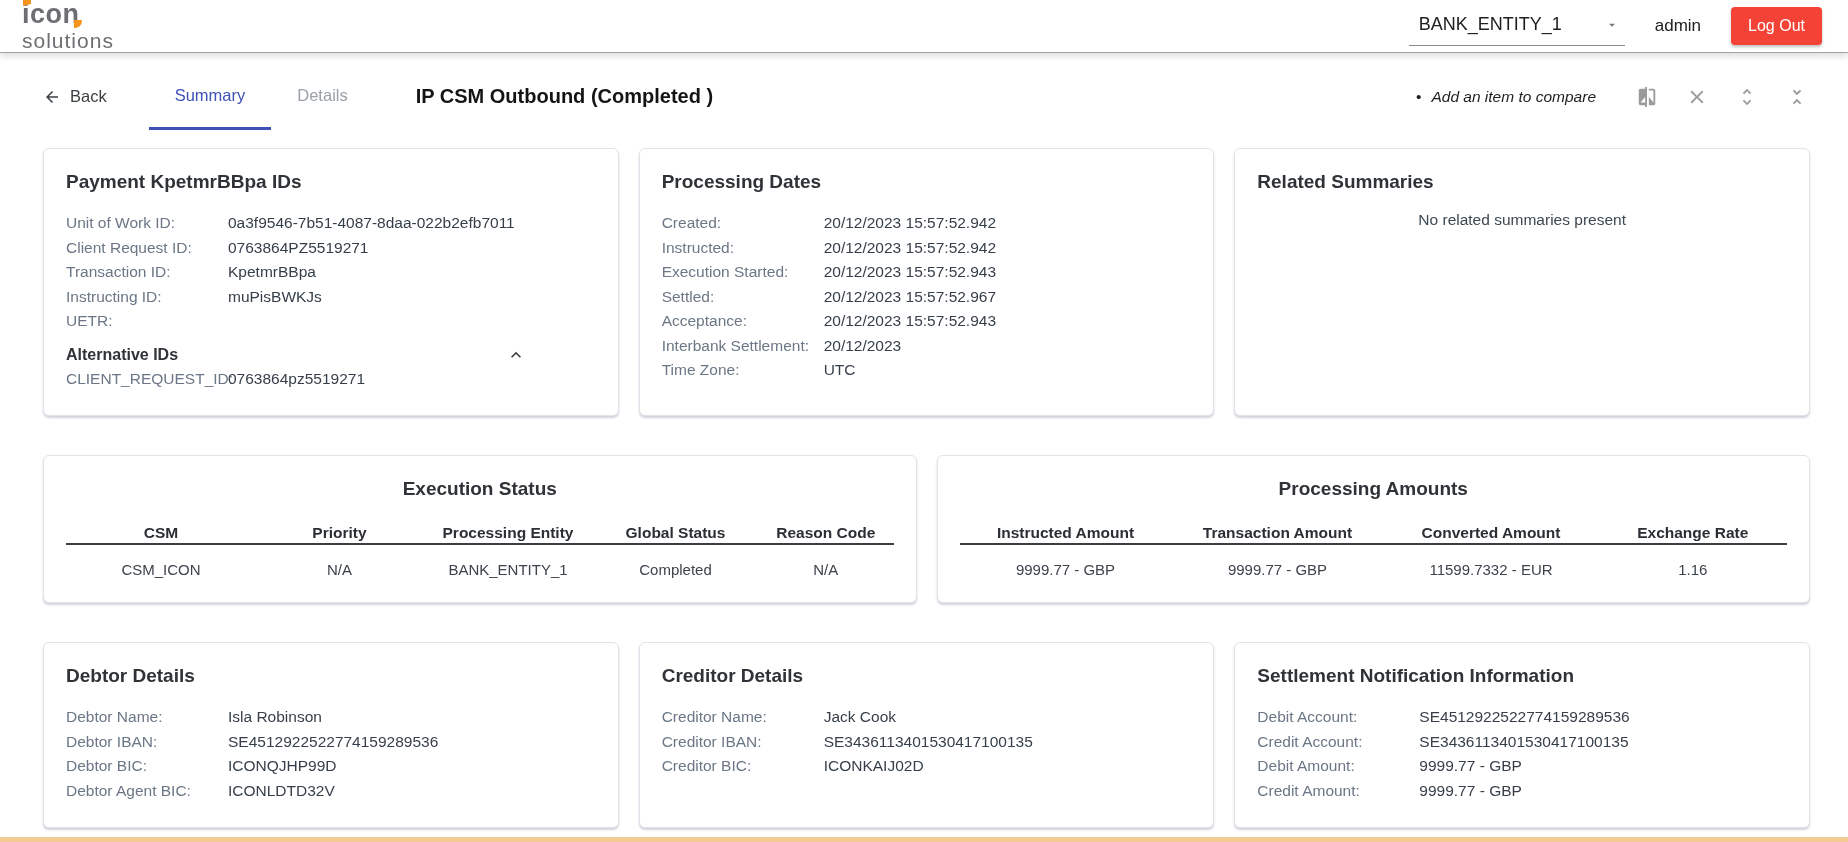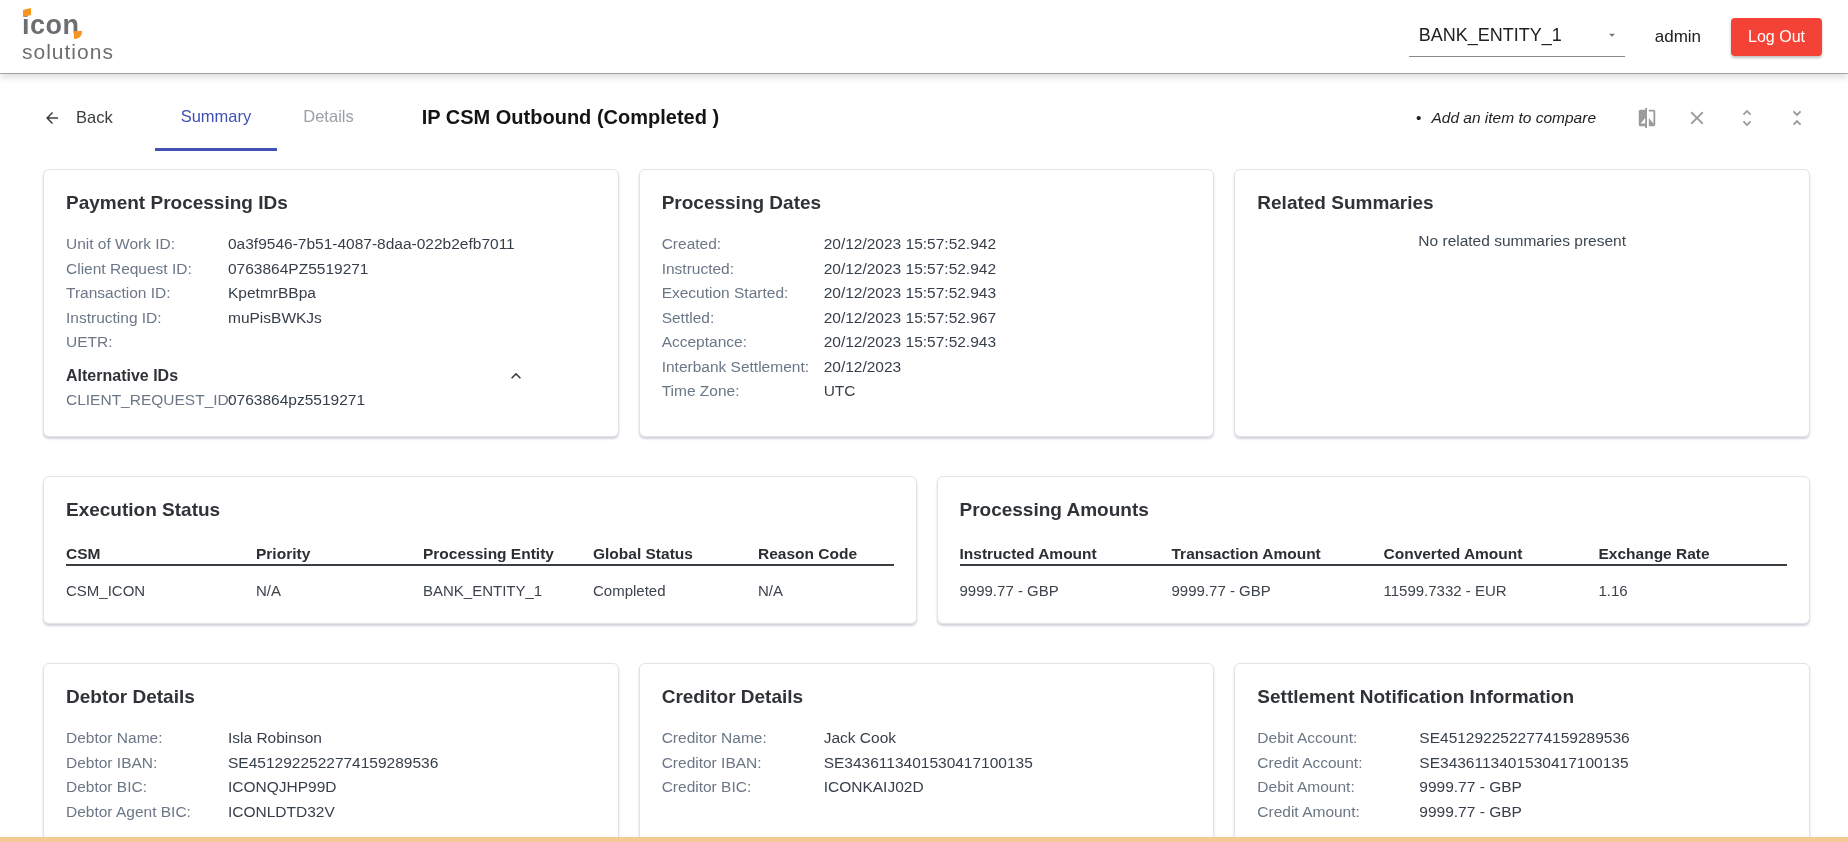--- a/index.html
+++ b/index.html
@@ -7,21 +7,21 @@
   body {
     font-family: "Liberation Sans", sans-serif;
     background: #ffffff;
     position: relative;
     overflow: hidden;
     color: #363f49;
   }
 
   
   .app-header {
-    height: 73px;
+    height: 52px;
     background: #fff;
     display: flex;
     align-items: center;
     justify-content: space-between;
     padding: 0 26px 0 22px;
     position: relative;
     z-index: 10;
     box-shadow: 0 1px 0 rgba(0,0,0,0.28), 0 4px 7px rgba(0,0,0,0.14);
   }
   .logo { line-height: 1; user-select: none; }
@@ -74,21 +74,21 @@
   
   .toolbar {
     height: 67px;
     margin-top: 11px;
     display: flex;
     align-items: stretch;
     padding: 0 40px 0 43px;
     background: #fff;
   }
   .back-btn {
-    display: flex; align-items: center; gap: 15px;
+    display: flex; align-items: center; gap: 9px;
     font-size: 16.5px; color: #3c4043; cursor: pointer;
   }
   .tabs { display: flex; margin-left: 42px; }
   .tab {
     display: flex; align-items: center;
     padding: 0 26px;
     font-size: 16.5px;
     color: #9aa0a6;
     border-bottom: 3px solid transparent;
     cursor: pointer;
@@ -104,21 +104,21 @@
   .toolbar-right { margin-left: auto; display: flex; align-items: center; gap: 40px; }
   .compare-hint { display: flex; align-items: center; gap: 10px; font-size: 15.5px; color: #1f1f1f; }
   .compare-hint .hint-text { font-style: italic; }
   .icon-group { display: flex; align-items: center; gap: 28px; }
   .tool-icon { cursor: pointer; display: flex; align-items: center; }
 
   
   .content { padding: 18px 38px 0 43px; }
   .cards-row { display: grid; gap: 20px; }
   .row-1, .row-3 { grid-template-columns: 1fr 1fr 1fr; }
-  .row-2 { grid-template-columns: 1fr 1fr; margin-top: 39px; }
+  .row-2 { grid-template-columns: 1fr 1fr; margin-top: 39px; text-align: center; }
   .row-3 { margin-top: 39px; }
 
   .card {
     background: #fff;
     border: 1px solid #e2e2ea;
     border-radius: 6px;
     box-shadow: 0 2px 2px rgba(110,110,140,0.30);
     padding: 20px 22px 24px;
   }
   .card-title {
@@ -231,21 +231,21 @@
       </span>
     </div>
   </div>
 </nav>
 
 <main class="content">
 
   <div class="cards-row row-1">
 
     <section class="card">
-      <h2 class="card-title">Payment Processing IDs</h2>
+      <h2 class="card-title">Payment KpetmrBBpa IDs</h2>
       <div class="field-row">
         <span class="f-label">Unit of Work ID:</span>
         <span class="f-value">0a3f9546-7b51-4087-8daa-022b2efb7011</span>
       </div>
       <div class="field-row">
         <span class="f-label">Client Request ID:</span>
         <span class="f-value">0763864PZ5519271</span>
       </div>
       <div class="field-row">
         <span class="f-label">Transaction ID:</span>

